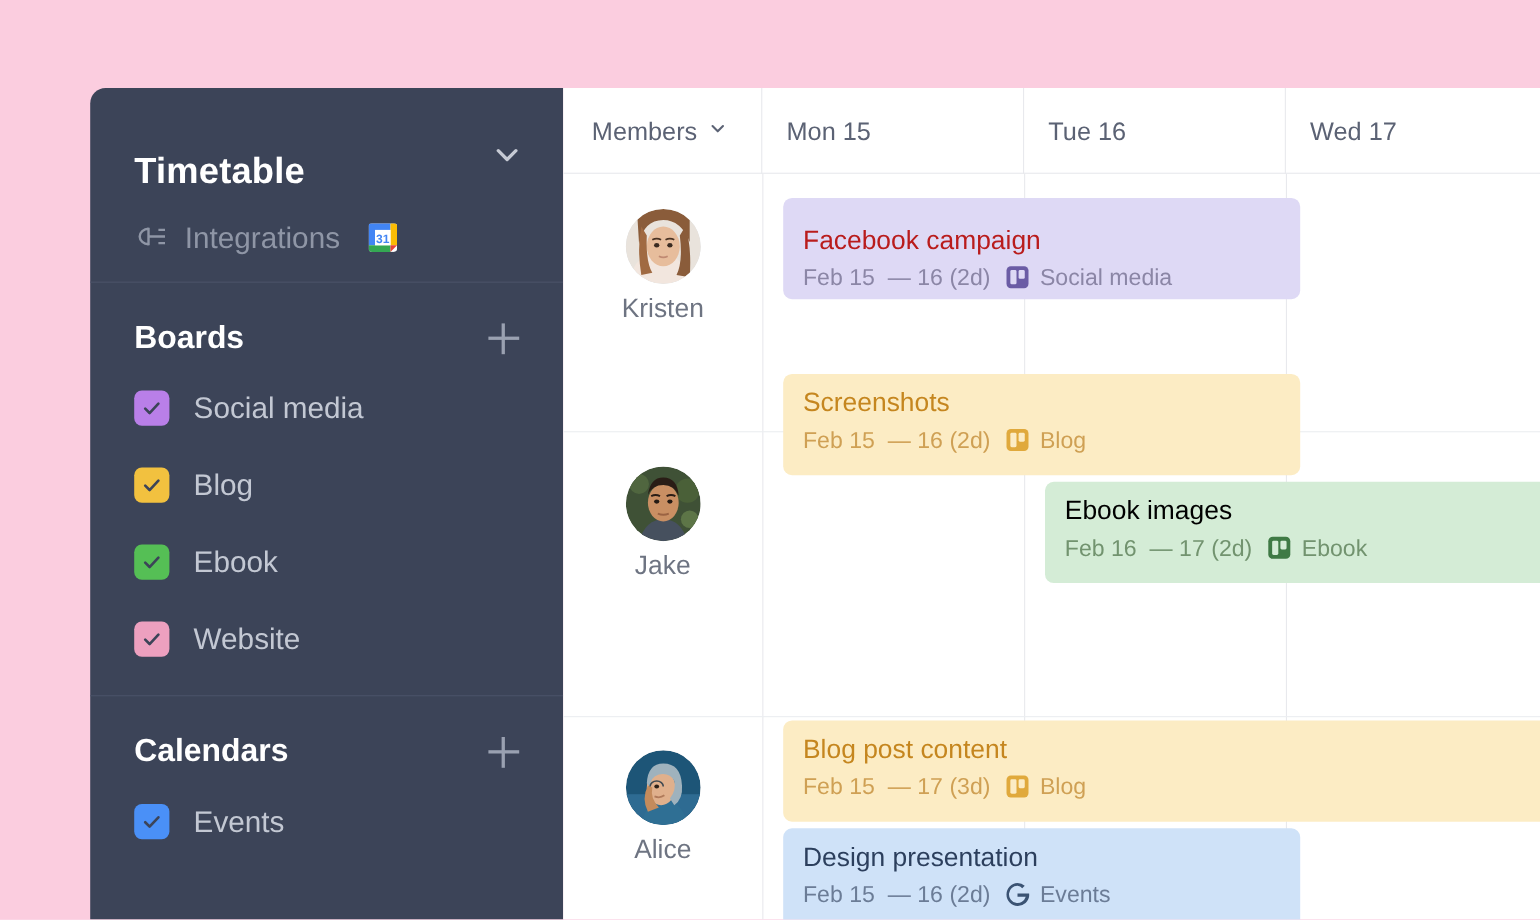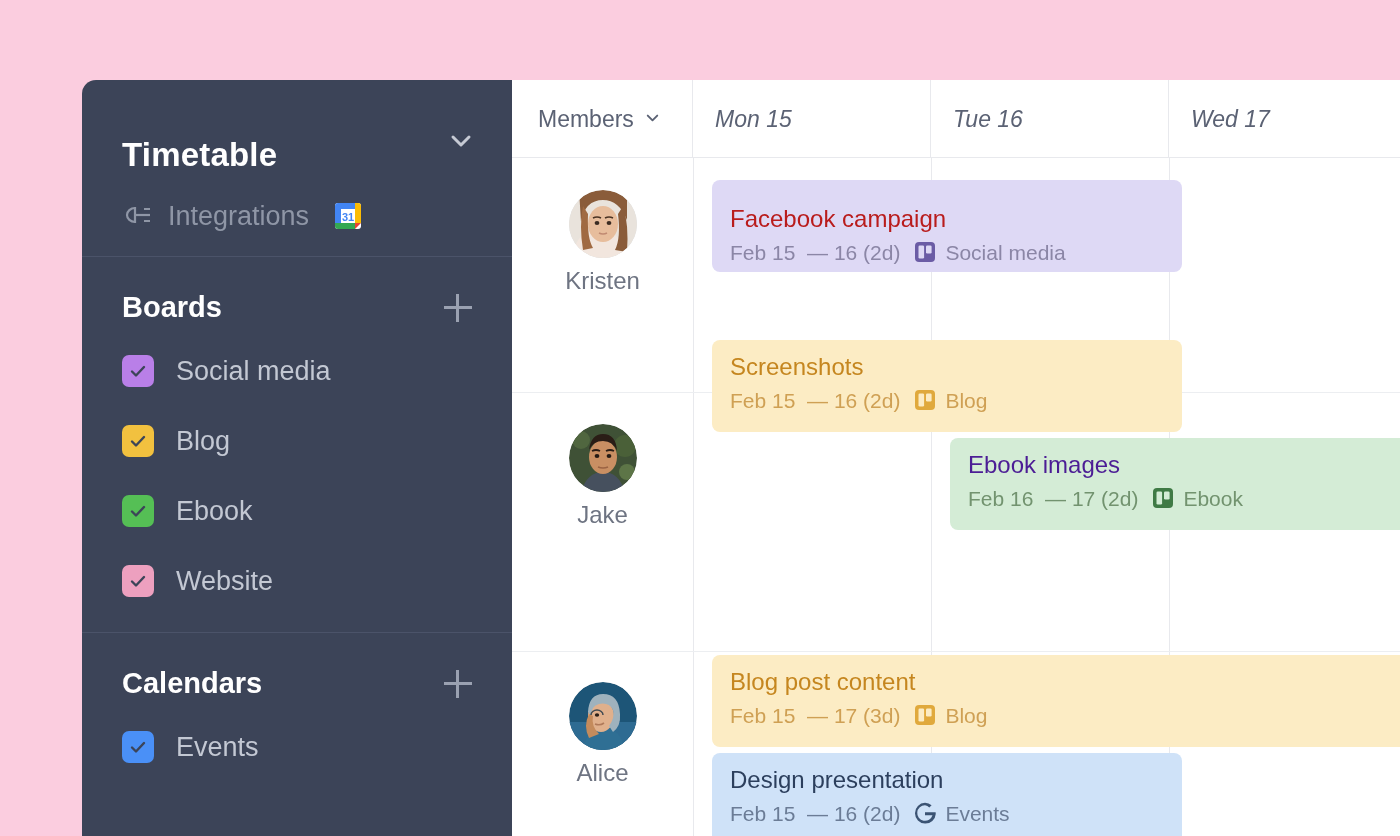--- a/index.html
+++ b/index.html
@@ -86,21 +86,21 @@
     display: flex; align-items: center; gap: 9px;
     padding-left: 26px;
     border-right: 1px solid #e8e9ed;
     cursor: pointer;
   }
   #members-label { font-size: 23px; color: #5b6274; line-height: 1; }
   .day-col-head {
     position: absolute; top: 0; height: 78px;
     display: flex; align-items: center; padding-left: 22px;
     border-right: 1px solid #e8e9ed;
-    font-size: 23px; color: #5b6274; font-style: italic;
+    font-size: 23px; color: #5b6274;
   }
   #day0 { left: 181px; width: 238px; }
   #day1 { left: 419px; width: 238px; }
   #day2 { left: 657px; width: 231px; border-right: none; }
 
   #cal-body { position: relative; height: 678px; }
   .vline {
     position: absolute; top: 0; bottom: 0; width: 1px; background: #e8e9ed;
   }
   #v0 { left: 181px; }
@@ -138,21 +138,21 @@
   .ev-src-icon svg { display: block; }
 
   
   .ev-purple { background: #ded9f5; }
   .ev-purple .ev-title { color: #b91c1c; margin-top: 12px; }
   .ev-purple .ev-meta { color: #8b86a6; }
   .ev-yellow { background: #fcecc4; }
   .ev-yellow .ev-title { color: #c5861f; }
   .ev-yellow .ev-meta { color: #cfa054; }
   .ev-green { background: #d4ecd6; }
-  .ev-green .ev-title { color: #4c1d95; }
+  .ev-green .ev-title { color: #000000; }
   .ev-green .ev-meta { color: #72936f; }
   .ev-blue { background: #cfe2f8; }
   .ev-blue .ev-title { color: #2c3f5d; }
   .ev-blue .ev-meta { color: #6b7c96; }
 </style>
 </head>
 <body>
 
 <div id="app">
 

